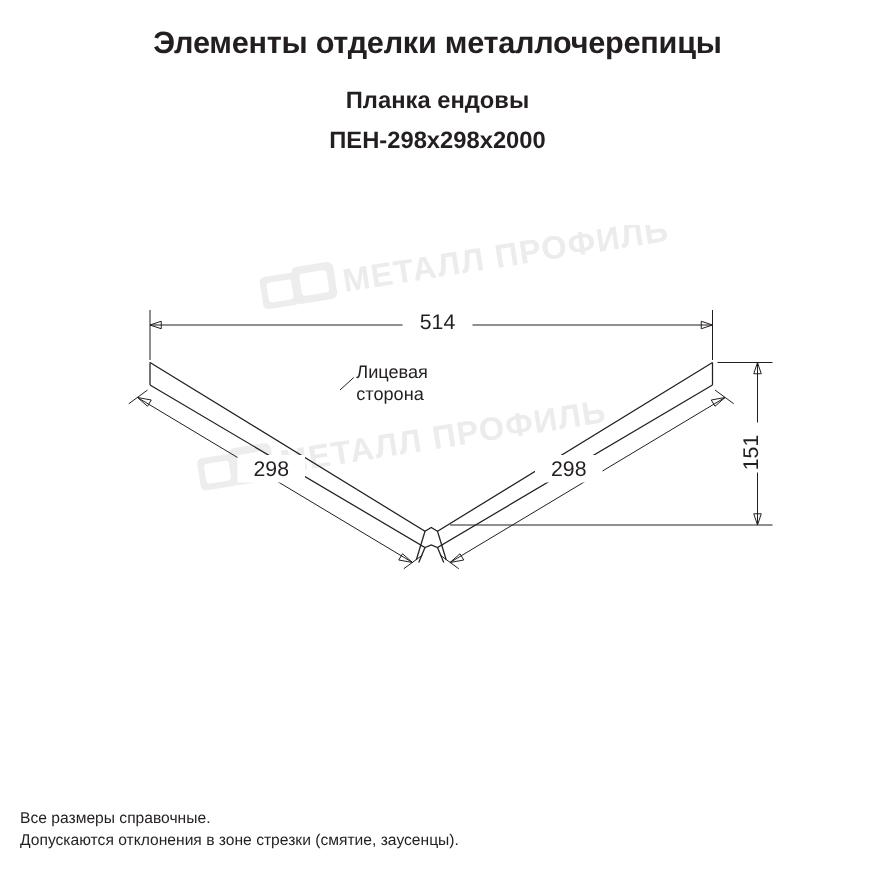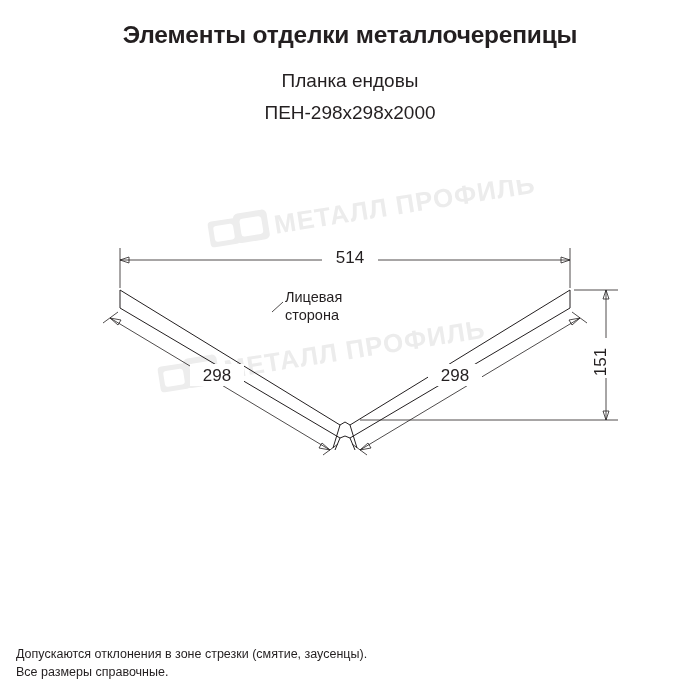--- a/index.html
+++ b/index.html
@@ -30,27 +30,27 @@
   .main-title {
     font-size: 24.5px;
     font-weight: bold;
     letter-spacing: -0.2px;
     line-height: 1.1;
     margin: 0;
   }
   .sub-title {
     margin-top: 20px;
     font-size: 19px;
-    font-weight: normal;
+    font-weight: bold;
     line-height: 1.28;
   }
   .code-title {
     margin-top: 9px;
     font-size: 19px;
-    font-weight: normal;
+    font-weight: bold;
   }
   .drawing {
     position: absolute;
     top: 180px;
     left: 0;
     width: 700px;
     height: 420px;
   }
   .drawing svg {
     display: block;
@@ -189,17 +189,17 @@
       <g>
         <path class="dim" d="M 283 122 L 272 132"></path>
         <text class="facetxt" x="285" y="122">Лицевая</text>
         <text class="facetxt" x="285" y="140">сторона</text>
       </g>
 
     </svg>
   </div>
 
   <div class="footer">
+    <div>Все размеры справочные.</div>
     <div>Допускаются отклонения в зоне стрезки (смятие, заусенцы).</div>
-    <div>Все размеры справочные.</div>
   </div>
 
 </div>
 
 </body></html>

